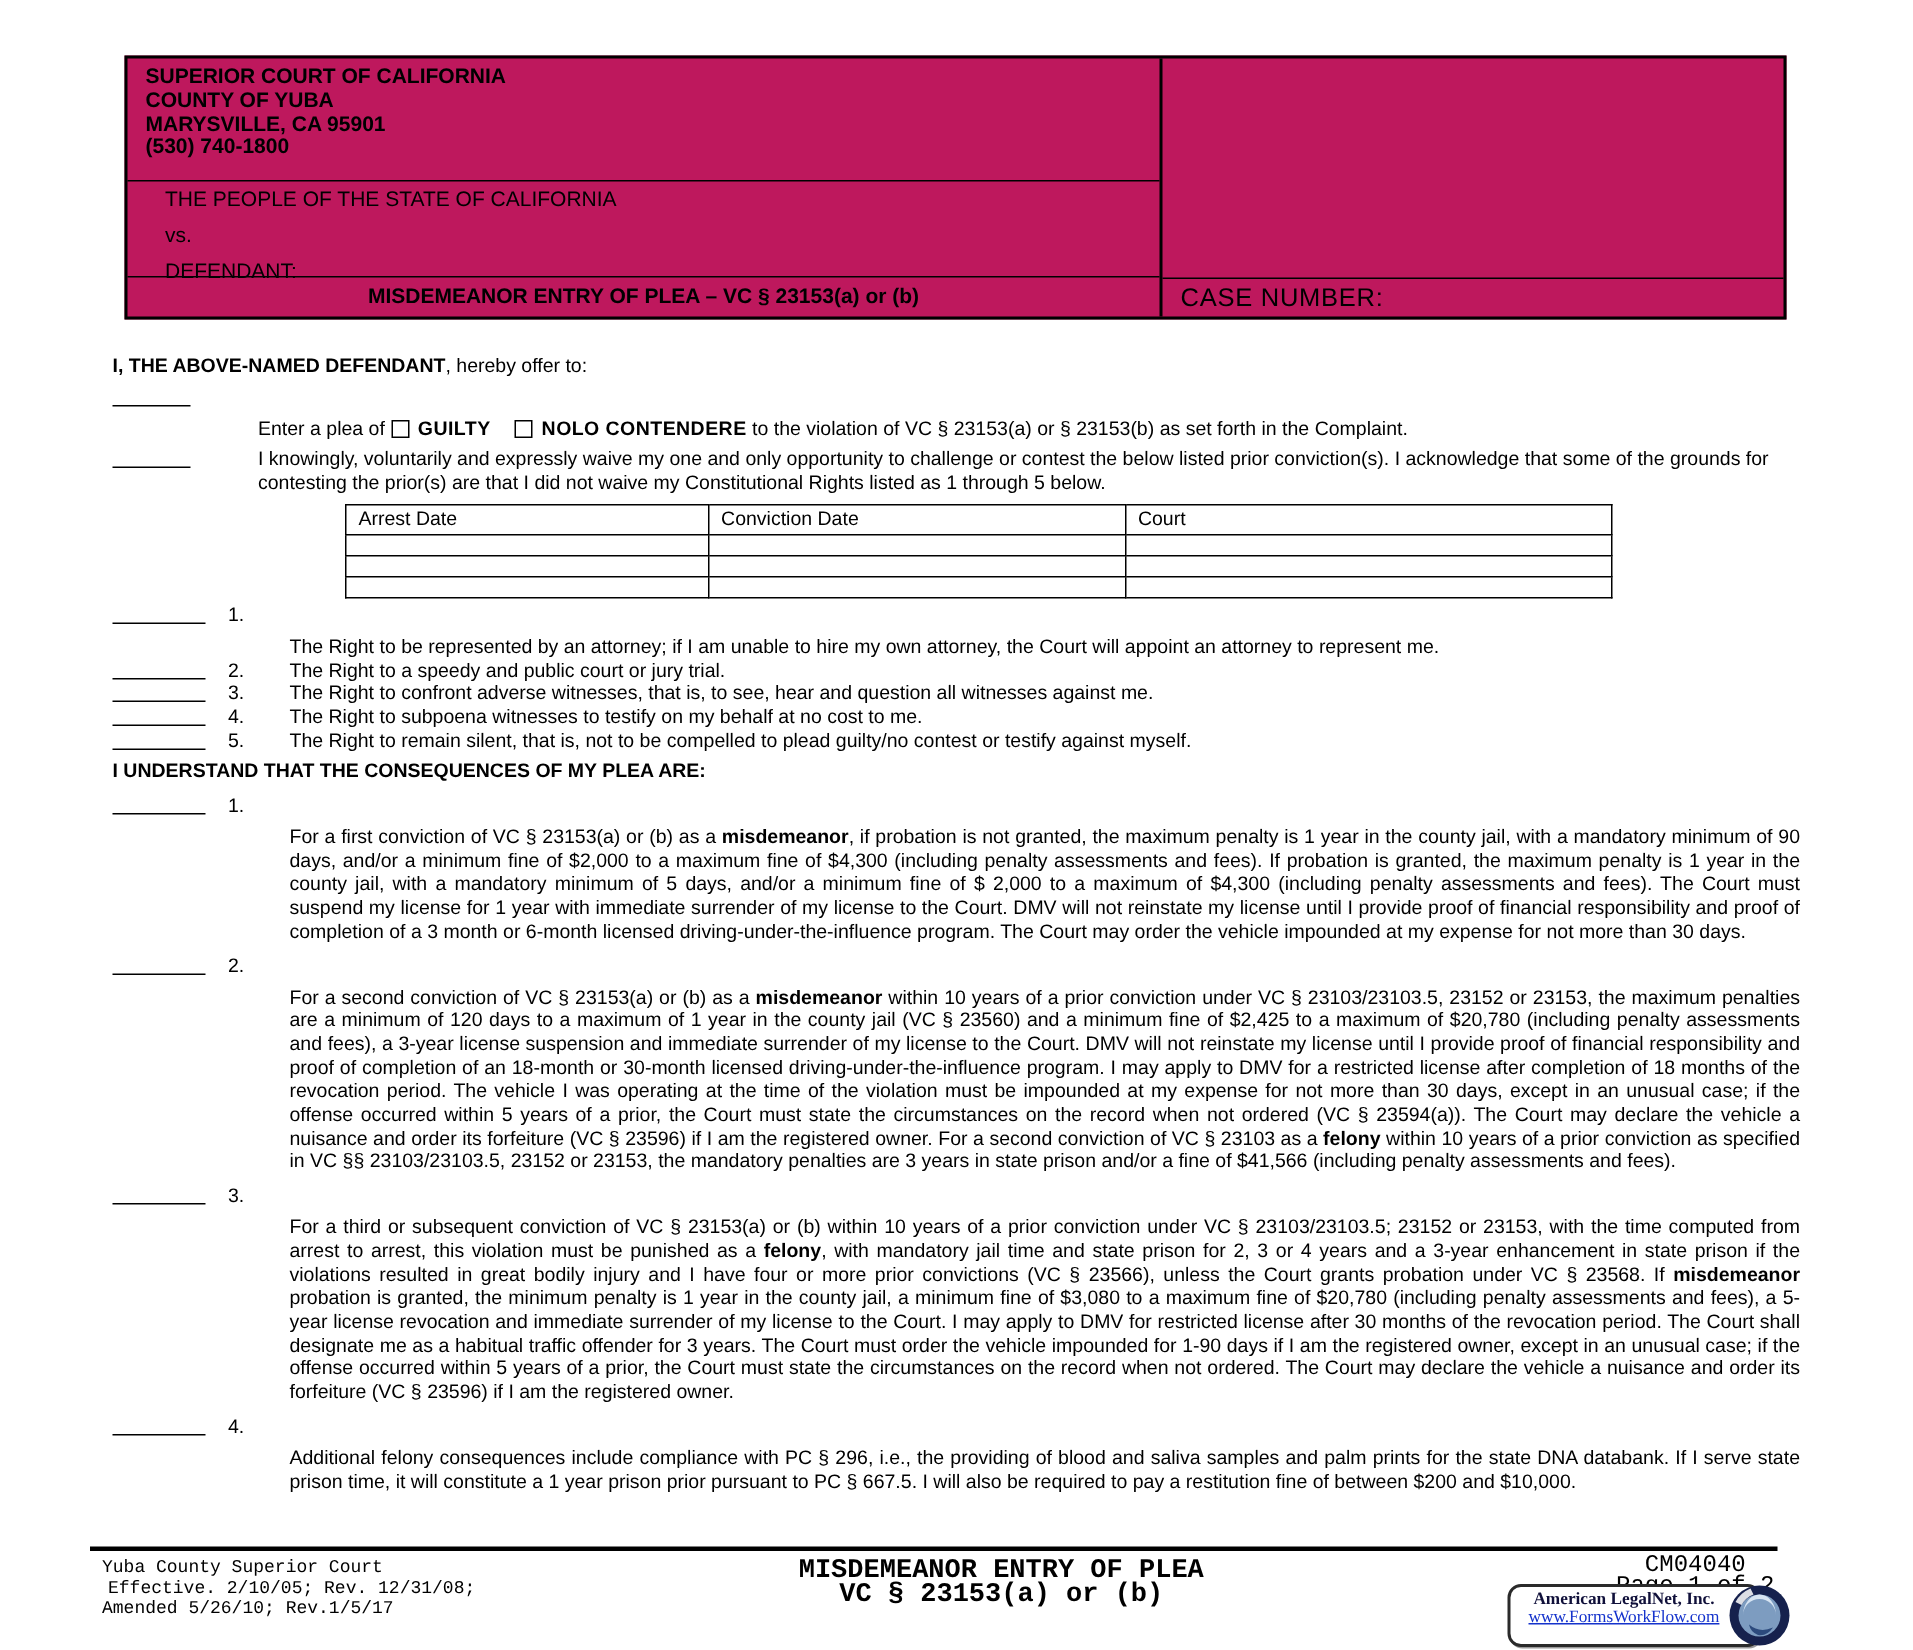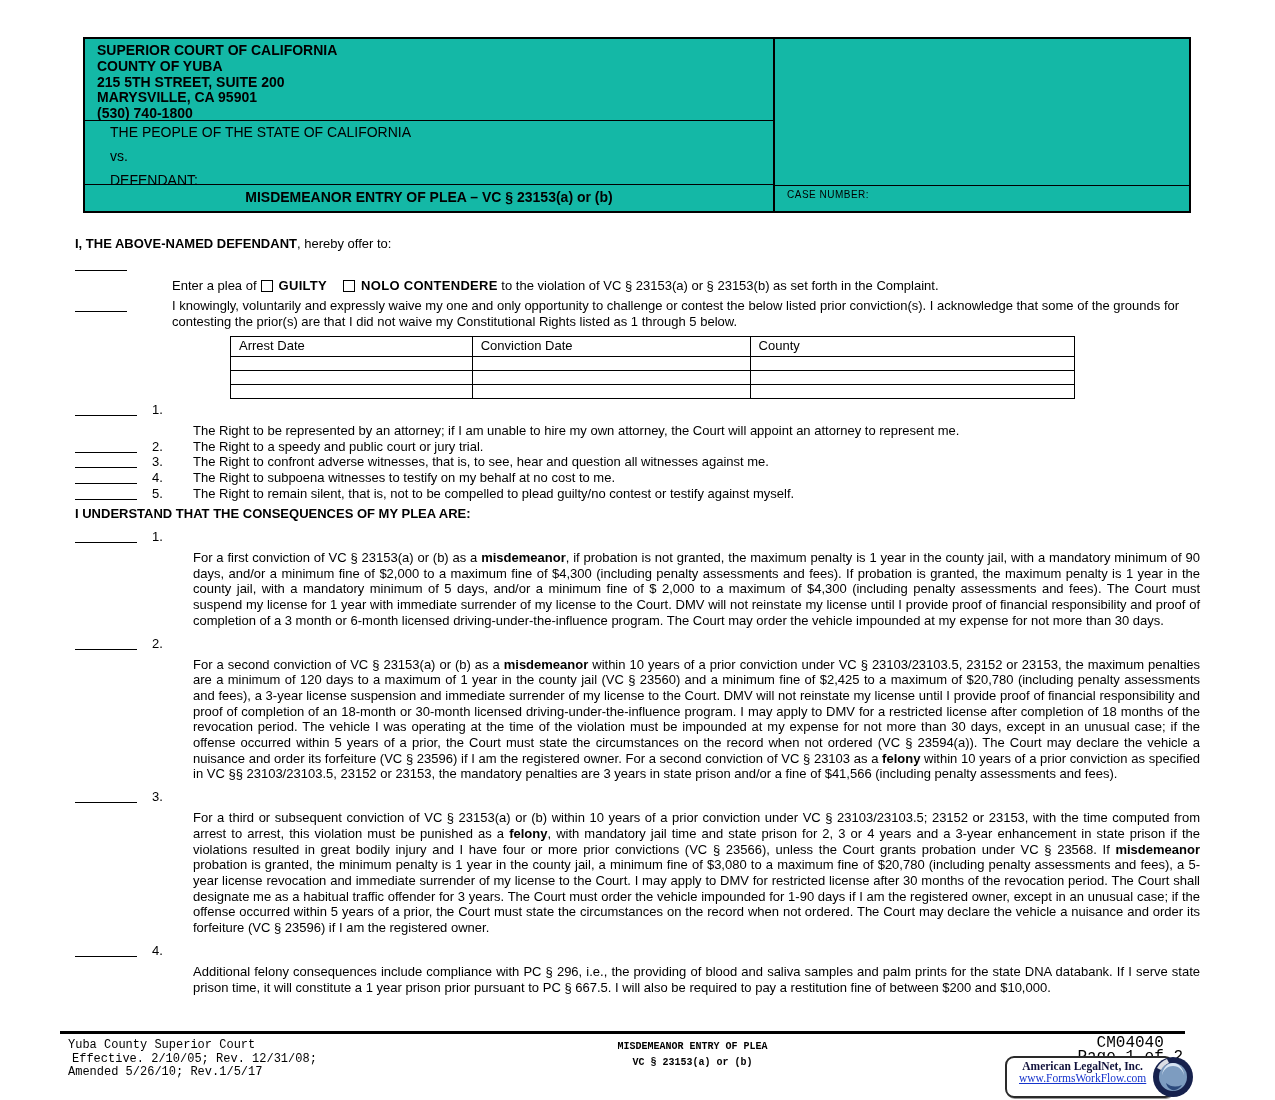--- a/index.html
+++ b/index.html
@@ -7,33 +7,33 @@
   body {
     width:1275px; height:1100px; position:relative;
     font-family:"Liberation Sans", sans-serif; color:#000;
     overflow:hidden;
   }
   .page { position:absolute; inset:0; }
 
   
   .hdr {
     position:absolute; left:83px; top:37px; width:1108px;
-    border:2px solid #000; display:flex; background:#14b8a6;
+    border:2px solid #000; display:flex; background:#be185d;
   }
   .hdr-left { width:690px; border-right:2px solid #000; }
   .hdr-right { flex:1; display:flex; flex-direction:column; }
   .hdr-addr { height:82px; border-bottom:1px solid #000; padding:4px 8px 0 12px;
     font-weight:bold; font-size:14px; line-height:15.8px; }
   .hdr-parties { height:64px; border-bottom:1px solid #000; padding:3px 8px 0 25px;
     font-size:14px; }
   .hdr-parties .pline { margin-bottom:8px; }
   .hdr-title { height:25px; font-weight:bold; font-size:14px; text-align:center;
     padding-top:4px; }
   .hdr-space { height:147px; border-bottom:1px solid #000; }
-  .hdr-case { height:25px; font-size:10px; padding:3px 0 0 12px; letter-spacing:.5px; }
+  .hdr-case { height:25px; font-size:17px; padding:3px 0 0 12px; letter-spacing:.5px; }
 
   
   .bodywrap { position:absolute; left:75px; top:236px; width:1125px; font-size:13px; line-height:15.7px; }
   .b { font-weight:bold; }
   .sec-head { font-weight:bold; }
   .just { text-align:justify;margin-top:21px; }
 
   .introrow { display:flex; align-items:flex-start; margin-top:5px; }
   .blank { display:inline-block; height:13px; border-bottom:1px solid #000; flex:none; }
   .blank-intro { width:52px; margin-top:1px; }
@@ -62,21 +62,21 @@
   .rights-list { margin-top:3px; }
   .conseq-head { margin-top:5px; }
   .conseq-list .litem { margin-top:7px; }
 
   
   .footer { position:absolute; left:60px; top:1031px; width:1125px;
     border-top:3px solid #000;font-family:Liberation Mono, monospace; }
   .f-left { position:absolute; left:8px; top:5px; font-size:12px; line-height:13.6px; }
   .f-left .fl2 { padding-left:4px; }
   .f-center { position:absolute; left:50%; top:5px; transform:translateX(-50%);
-    margin-left:70px; font-weight:bold; font-size:10px; line-height:16px;
+    margin-left:45px; font-weight:bold; font-size:18px; line-height:16px;
     text-align:center; white-space:nowrap; }
   .f-right { position:absolute; right:2px; top:3px; font-size:16px; line-height:13.6px;
     text-align:center; }
 
   
   .aln-badge { position:absolute; left:1005px; top:1056px; display:flex; }
   .aln-box { border:2px solid #2a2a2a; border-radius:9px; background:#fff;
     padding:2px 26px 3px 12px; text-align:center; box-shadow:1px 1px 0 #999; }
   .aln-co { font-family:"Liberation Serif", serif; font-weight:bold; font-size:11.5px;
     color:#10103a; white-space:nowrap; }
@@ -87,21 +87,20 @@
 </head>
 <body>
 
 <div class="page">
 
   <div class="hdr">
     <div class="hdr-left">
       <div class="hdr-addr">
         <div>SUPERIOR COURT OF CALIFORNIA</div>
         <div>COUNTY OF YUBA</div>
-        <div>215 5TH STREET, SUITE 200</div>
         <div>MARYSVILLE, CA  95901</div>
         <div>(530) 740-1800</div>
       </div>
       <div class="hdr-parties">
         <div class="pline">THE PEOPLE OF THE STATE OF CALIFORNIA</div>
         <div class="pline">vs.</div>
         <div class="pline">DEFENDANT:</div>
       </div>
       <div class="hdr-title">MISDEMEANOR ENTRY OF PLEA – VC § 23153(a) or (b)</div>
     </div>
@@ -125,21 +124,21 @@
     <div class="introrow">
       <span class="blank blank-intro"></span>
       <div class="introtext">I knowingly, voluntarily and expressly waive my one and only opportunity to challenge or contest the below listed prior conviction(s).  I acknowledge that some of the grounds for contesting the prior(s) are that I did not waive my Constitutional Rights listed as 1 through 5 below.</div>
     </div>
 
     <table class="priors">
       <tbody>
           <tr>
         <th class="c1">Arrest Date</th>
         <th class="c2">Conviction Date</th>
-        <th class="c3">County</th>
+        <th class="c3">Court</th>
       </tr>
       <tr>
         <td></td>
         <td></td>
         <td></td>
       </tr>
       <tr>
         <td></td>
         <td></td>
         <td></td>

